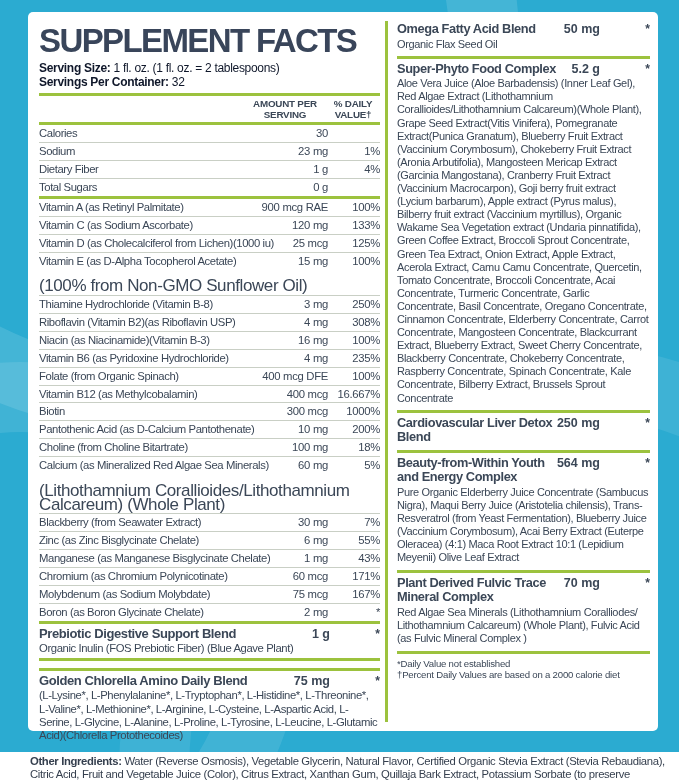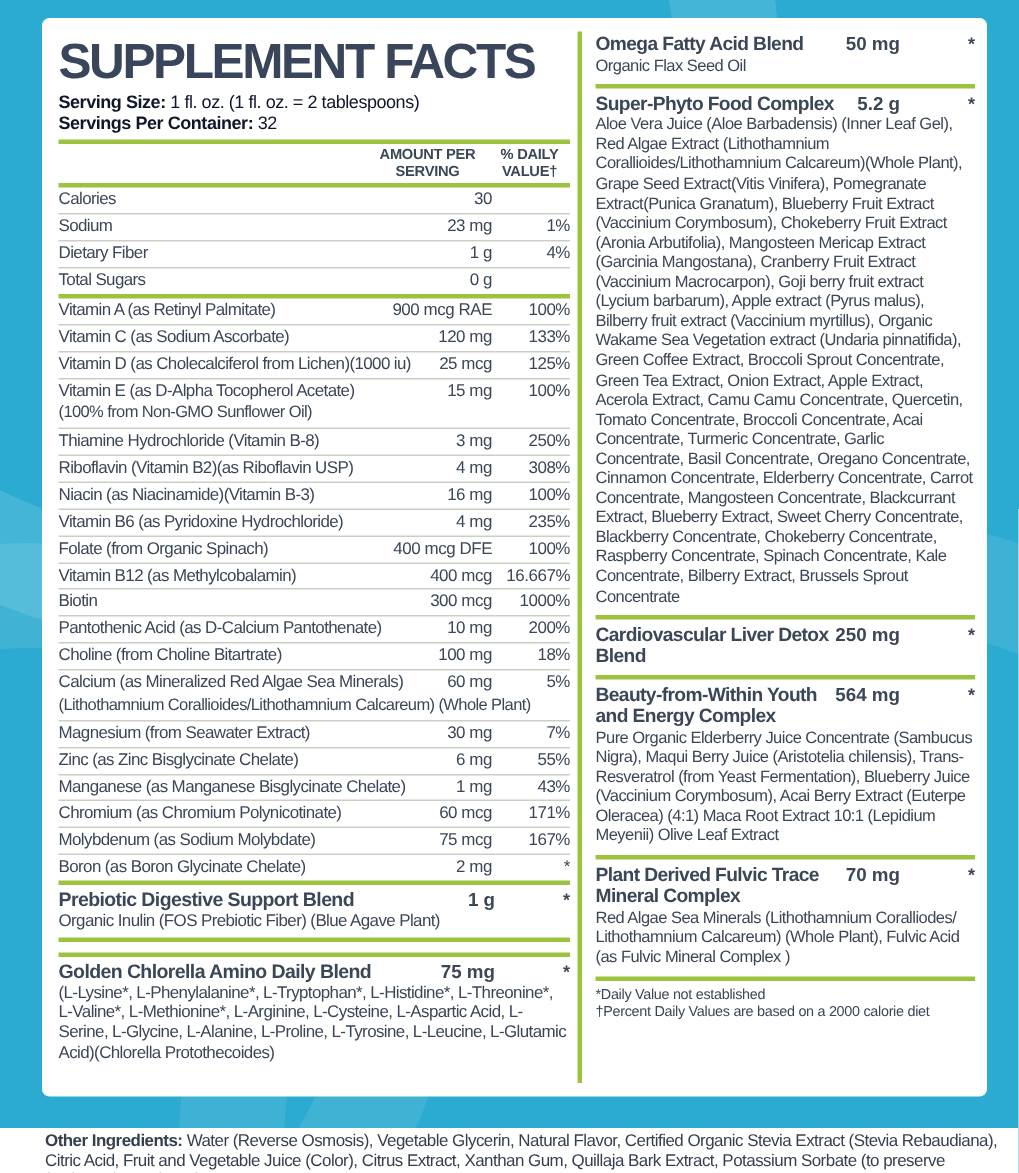--- a/index.html
+++ b/index.html
@@ -27,21 +27,21 @@
   .thead .sp{flex:1;}
   .th{font-size:9.8px;font-weight:bold;line-height:10.6px;text-align:center;letter-spacing:-0.2px;color:#3B4757;}
   .tha{width:82px;}
   .thd{width:54px;}
 
   .row + .row{border-top:1px solid #C9CFC5;}
   .rm{display:flex;align-items:baseline;padding:1px 0;}
   .nm{flex:1;padding-right:4px;font-size:11.3px;line-height:14.9px;letter-spacing:-0.4px;}
   .amt{white-space:nowrap;font-size:11.3px;line-height:14.9px;letter-spacing:-0.3px;text-align:right;}
   .dv{width:52px;white-space:nowrap;font-size:11.3px;line-height:14.9px;letter-spacing:-0.3px;text-align:right;}
-  .note{font-size:11px;line-height:13.6px;letter-spacing:-0.4px;padding:0 0 2px 0;}
+  .note{font-size:17px;line-height:13.6px;letter-spacing:-0.4px;padding:0 0 2px 0;margin-top:10px;}
   .note:empty{display:none;}
 
   .blend{padding:2px 0 3px 0;}
   .bh{display:flex;align-items:baseline;}
   .bh .bname{flex:1;font-weight:bold;font-size:13px;line-height:15px;letter-spacing:-0.4px;padding-right:4px;}
   .bh .bamt{font-weight:bold;font-size:12.5px;white-space:nowrap;}
   .bh .bdv{width:50px;text-align:right;font-weight:bold;font-size:12px;}
   .bsub{font-size:11.3px;line-height:13.4px;letter-spacing:-0.4px;padding-top:1px;}
   .blend.centered .bsub{text-align:left;}
 
@@ -249,21 +249,21 @@
             <div class="rm">
               <span class="nm">Calcium (as Mineralized Red Algae Sea Minerals)</span>
               <span class="amt">60 mg</span>
               <span class="dv">5%</span>
             </div>
             <div class="note">(Lithothamnium Corallioides/Lithothamnium Calcareum) (Whole Plant)</div>
           </div>
 
           <div class="row">
             <div class="rm">
-              <span class="nm">Magnesium (from Seawater Extract)</span>
+              <span class="nm">Blackberry (from Seawater Extract)</span>
               <span class="amt">30 mg</span>
               <span class="dv">7%</span>
             </div>
 
           </div>
 
           <div class="row">
             <div class="rm">
               <span class="nm">Zinc (as Zinc Bisglycinate Chelate)</span>
               <span class="amt">6 mg</span>

